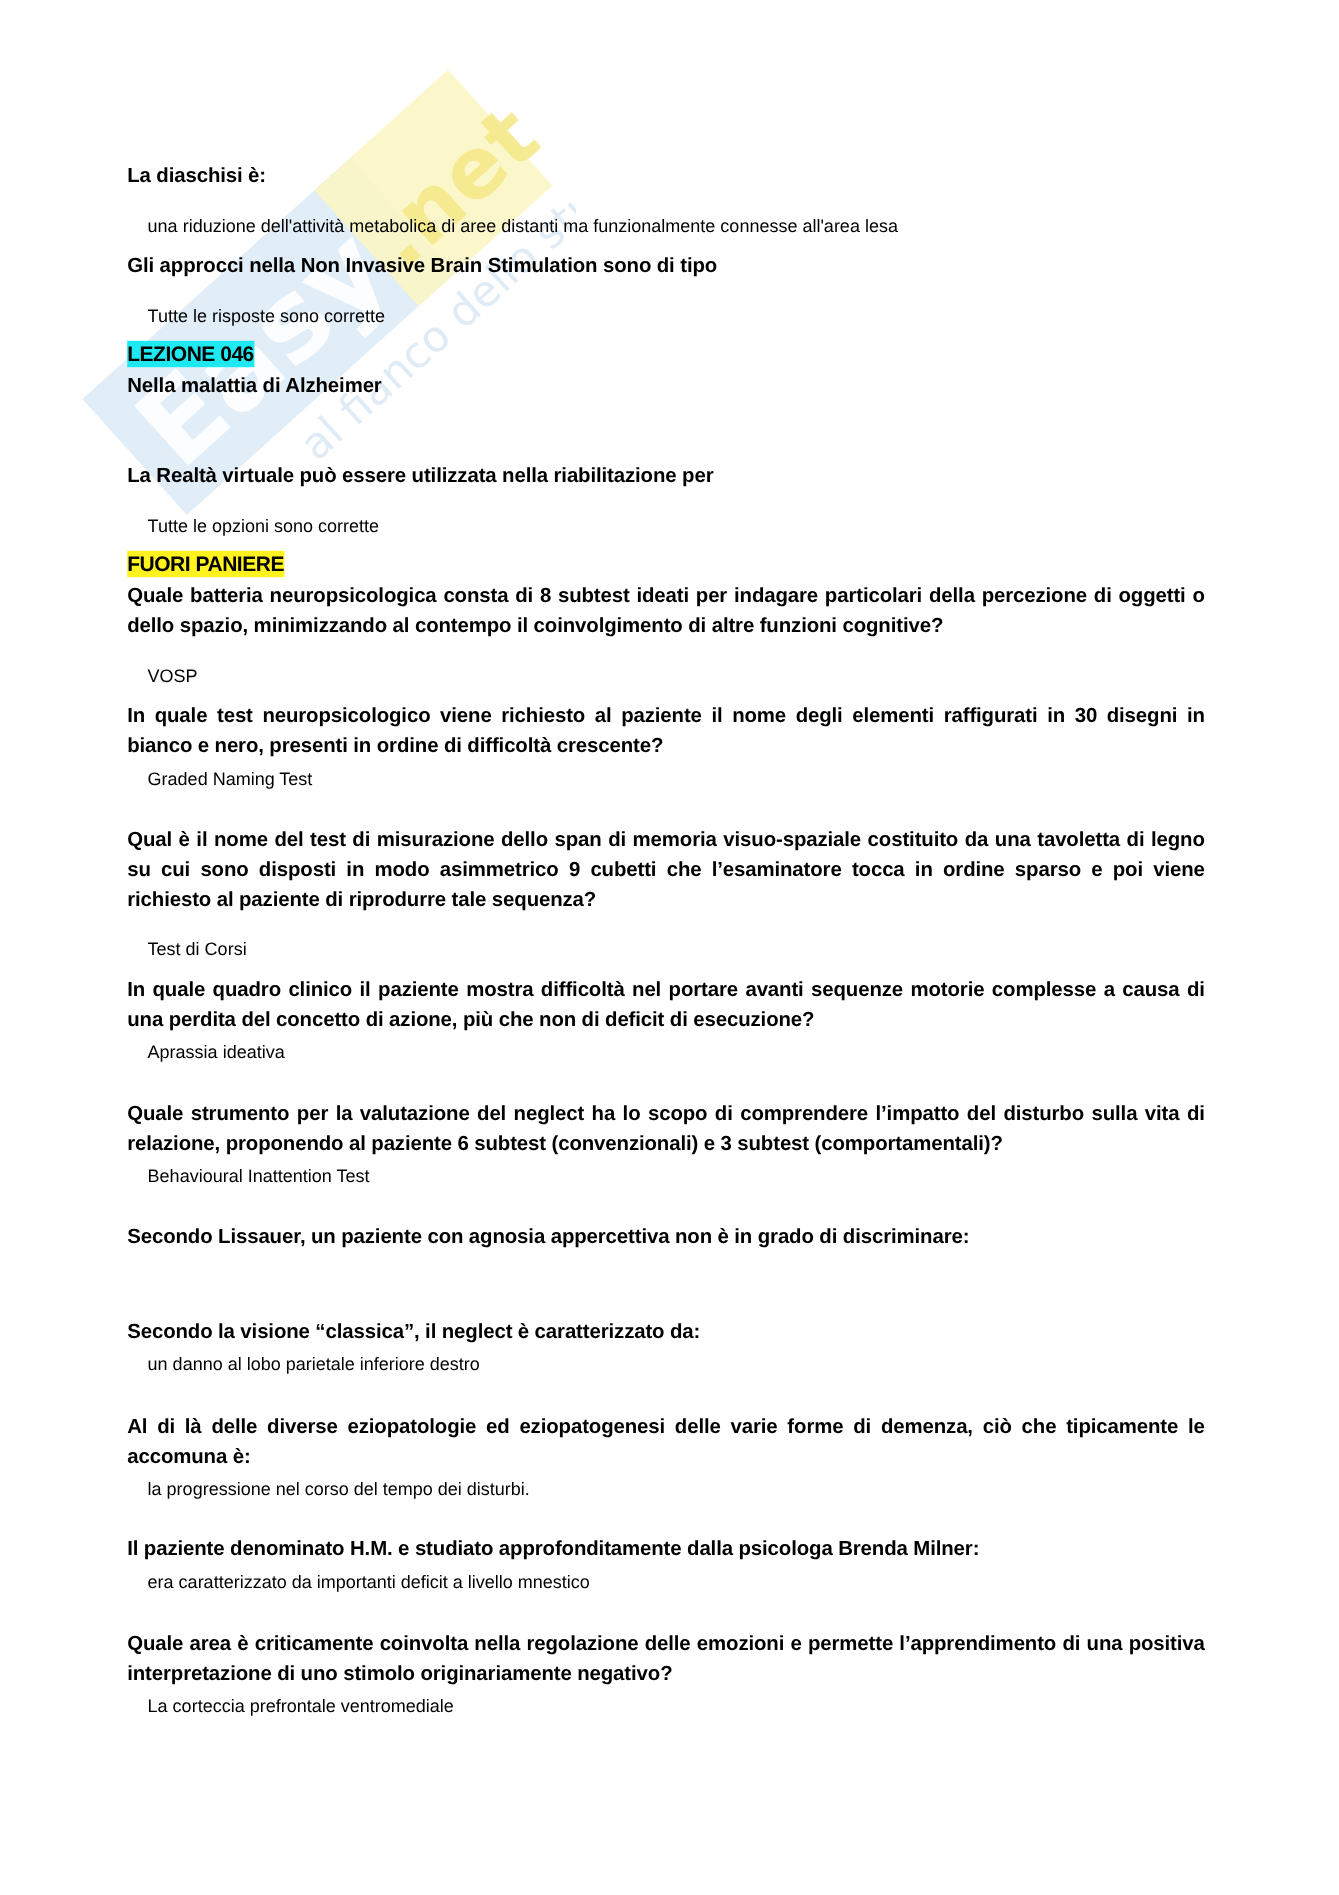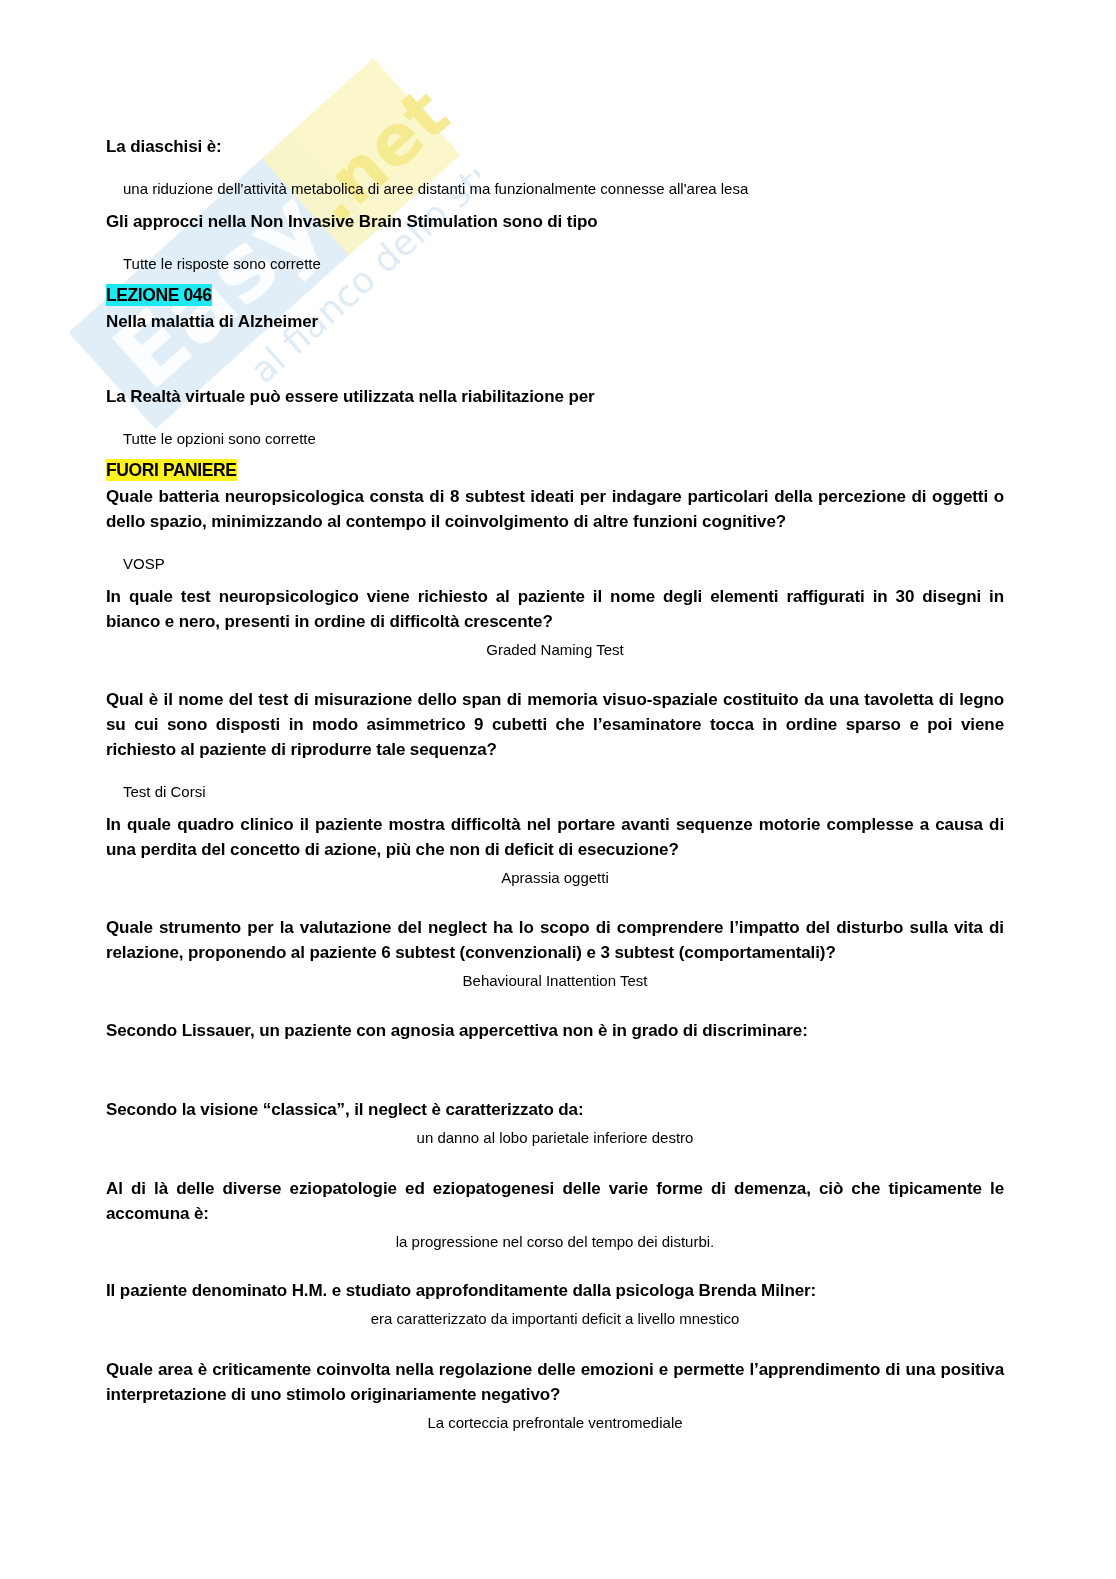--- a/index.html
+++ b/index.html
@@ -13,21 +13,21 @@
     pointer-events: none; z-index: 0;
   }
   .page {
     position: absolute; left: 106px; top: 0; width: 898px; z-index: 1;
   }
   .q {
     font-weight: bold; font-size: 17px; line-height: 25px; margin: 0;
     text-align: justify; letter-spacing: -0.1px;
   }
   .a { font-size: 15px; line-height: 25px; margin: 17px; }
-  .a.spaced { margin-top: 3px; text-align: center; }
+  .a.spaced { margin-top: 3px; }
   .hl-cyan { background: #1ee8f0; font-weight: bold; font-size: 17.5px; line-height: 22px; display: inline-block; letter-spacing: -0.4px; }
   .hl-yellow { background: #fff21e; font-weight: bold; font-size: 17.5px; line-height: 22px; display: inline-block; letter-spacing: -0.4px; text-align: right; }
   .block { position: absolute; left: 0; width: 898px; }
 </style>
 </head>
 <body>
 
 <svg class="watermark" viewBox="0 0 460 420">
   <g transform="rotate(-42 230 210)">
     <rect x="40" y="150" width="300" height="130" fill="#d7e8f6" opacity="0.75"></rect>
@@ -77,21 +77,21 @@
     <p class="a spaced">Graded Naming Test</p>
   </div>
 
   <div class="block" style="top:687px">
     <p class="q">Qual è il nome del test di misurazione dello span di memoria visuo-spaziale costituito da una tavoletta di legno su cui sono disposti in modo asimmetrico 9 cubetti che l’esaminatore tocca in ordine sparso e poi viene richiesto al paziente di riprodurre tale sequenza?</p>
     <p class="a">Test di Corsi</p>
   </div>
 
   <div class="block" style="top:812px">
     <p class="q">In quale quadro clinico il paziente mostra difficoltà nel portare avanti sequenze motorie complesse a causa di una perdita del concetto di azione, più che non di deficit di esecuzione?</p>
-    <p class="a spaced">Aprassia oggetti</p>
+    <p class="a spaced">Aprassia ideativa</p>
   </div>
 
   <div class="block" style="top:915px">
     <p class="q">Quale strumento per la valutazione del neglect ha lo scopo di comprendere l’impatto del disturbo sulla vita di relazione, proponendo al paziente 6 subtest (convenzionali) e 3 subtest (comportamentali)?</p>
     <p class="a spaced">Behavioural Inattention Test</p>
   </div>
 
   <div class="block" style="top:1018px">
     <p class="q">Secondo Lissauer, un paziente con agnosia appercettiva non è in grado di discriminare:</p>
   </div>

